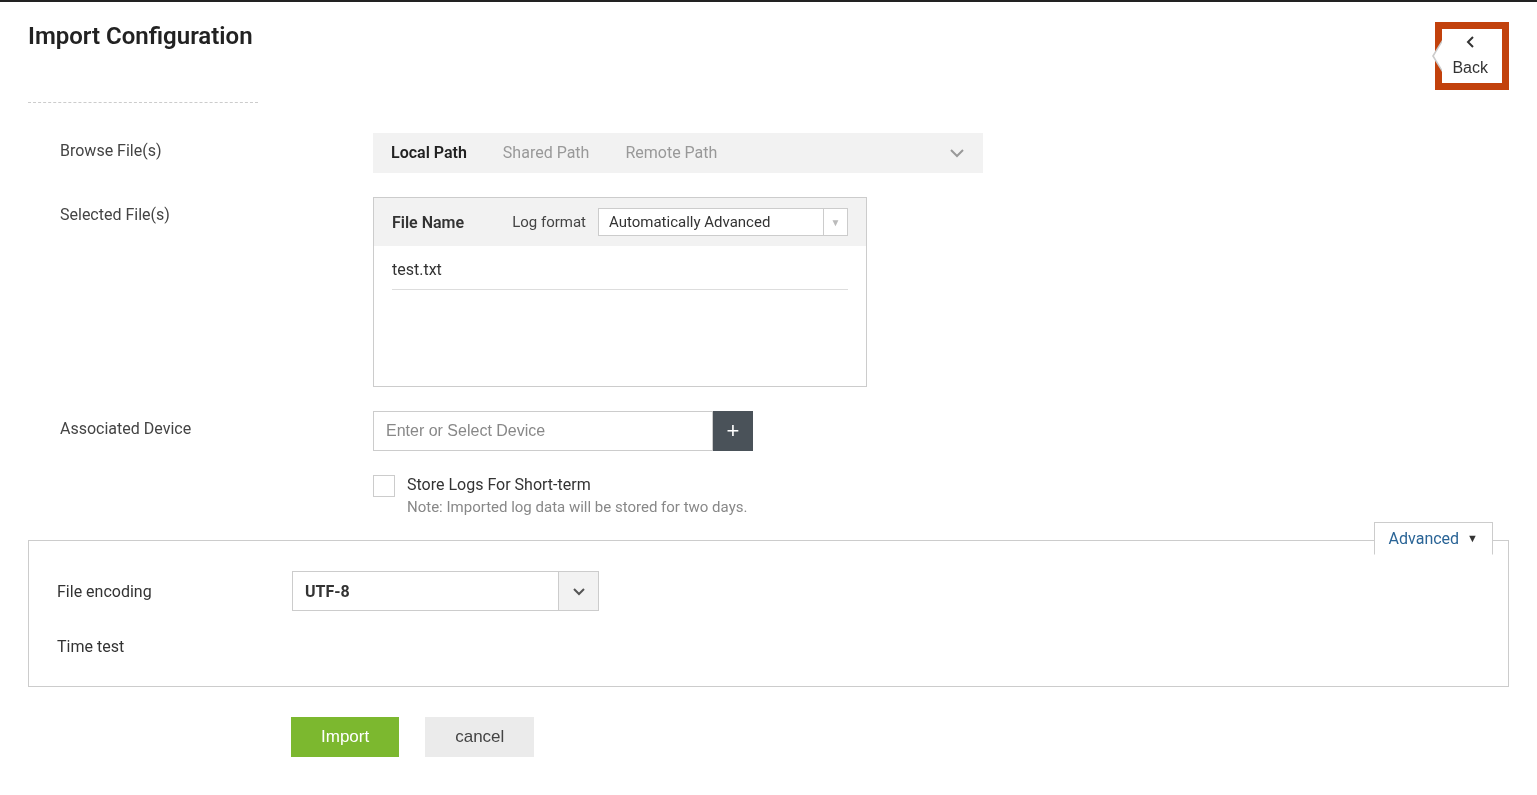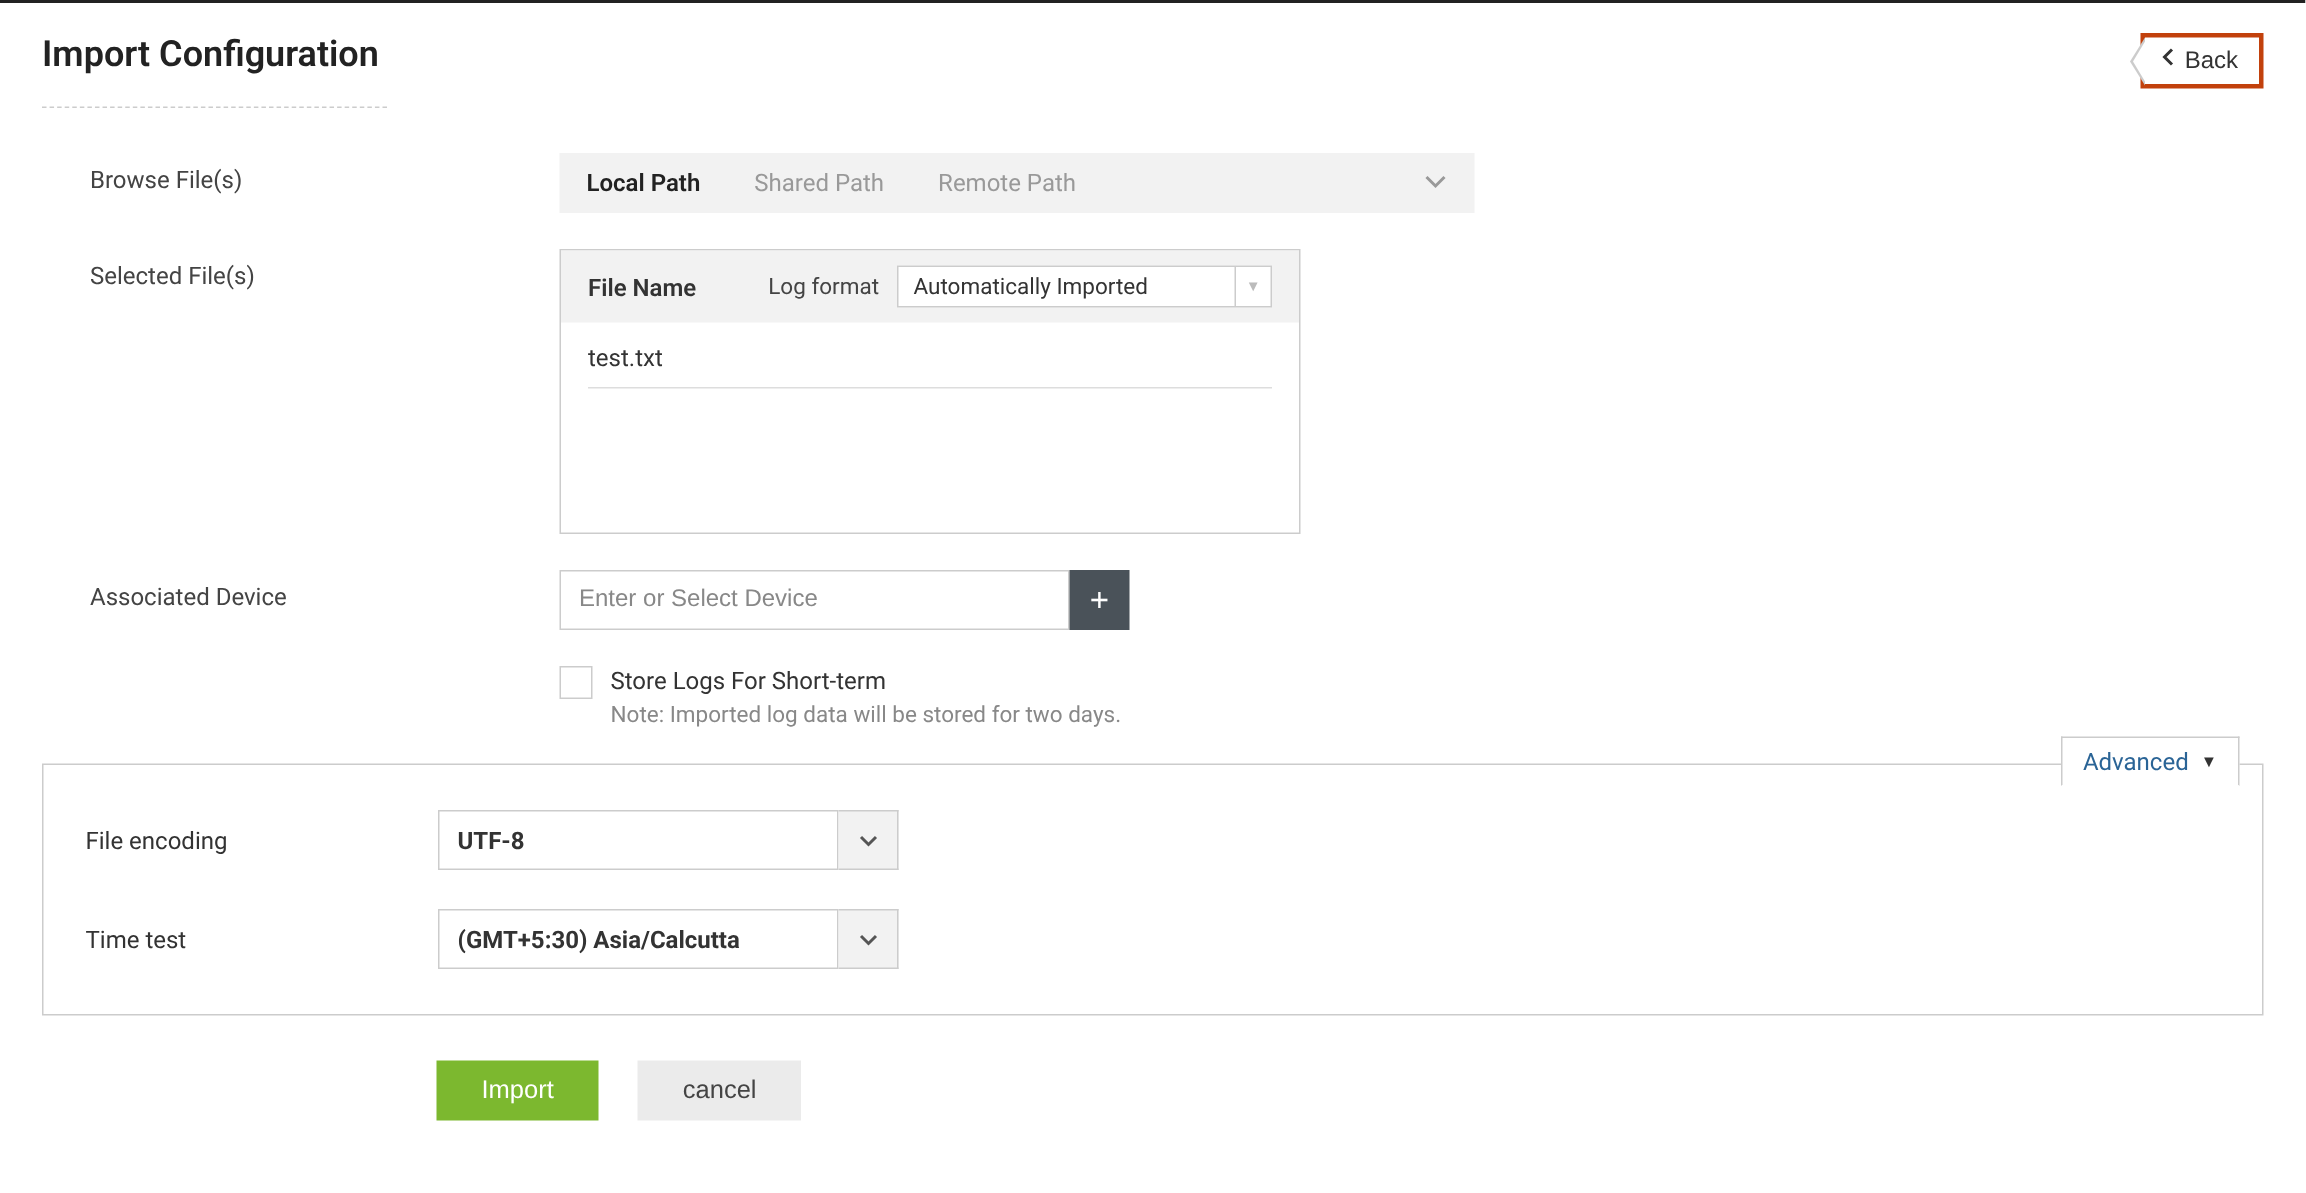--- a/index.html
+++ b/index.html
@@ -22,30 +22,31 @@
       justify-content: space-between;
       align-items: flex-start;
       margin-bottom: 12px;
     }
     .page-title {
       font-size: 24px;
       font-weight: 600;
       color: #222;
     }
     .back-btn {
-      border: 3px solid #c2410c;
+      border: 7px solid #c2410c;
       background: #fff;
       padding: 6px 14px 6px 10px;
       display: inline-flex;
       align-items: center;
       gap: 6px;
       font-size: 16px;
       color: #333;
       cursor: pointer;
       position: relative;
+      flex-direction: column;
     }
     .back-btn::before {
       content: '';
       position: absolute;
       left: -10px;
       top: 50%;
       transform: translateY(-50%);
       width: 0;
       height: 0;
       border-top: 16px solid transparent;
@@ -352,21 +353,21 @@
   </div>
 
   <div class="form-row">
     <div class="form-label">Selected File(s)</div>
     <div class="form-control-area">
       <div class="file-box">
         <div class="file-header">
           <span class="fh-name">File Name</span>
           <span class="fh-log-label">Log format</span>
           <div class="log-format-select">
-            <span>Automatically Imported</span>
+            <span>Automatically Advanced</span>
             <span class="lfs-dd">▼</span>
           </div>
         </div>
         <div class="file-list">
           <div class="file-item">test.txt</div>
         </div>
       </div>
     </div>
   </div>
 
@@ -400,28 +401,20 @@
           <div class="adv-select-input">UTF-8</div>
           <div class="adv-select-dd">
             <svg width="14" height="9" viewBox="0 0 14 9">
                 <path d="M2 2 L7 7 L12 2" stroke="#555" stroke-width="2" fill="none"></path>
               </svg>
           </div>
         </div>
       </div>
       <div class="adv-row">
         <div class="adv-label">Time test</div>
-        <div class="adv-select">
-          <div class="adv-select-input">(GMT+5:30) Asia/Calcutta</div>
-          <div class="adv-select-dd">
-            <svg width="14" height="9" viewBox="0 0 14 9">
-                <path d="M2 2 L7 7 L12 2" stroke="#555" stroke-width="2" fill="none"></path>
-              </svg>
-          </div>
-        </div>
       </div>
     </div>
   </div>
 
   <div class="actions">
     <button class="btn-import">Import</button>
     <button class="btn-cancel">cancel</button>
   </div>
 
 </div>

